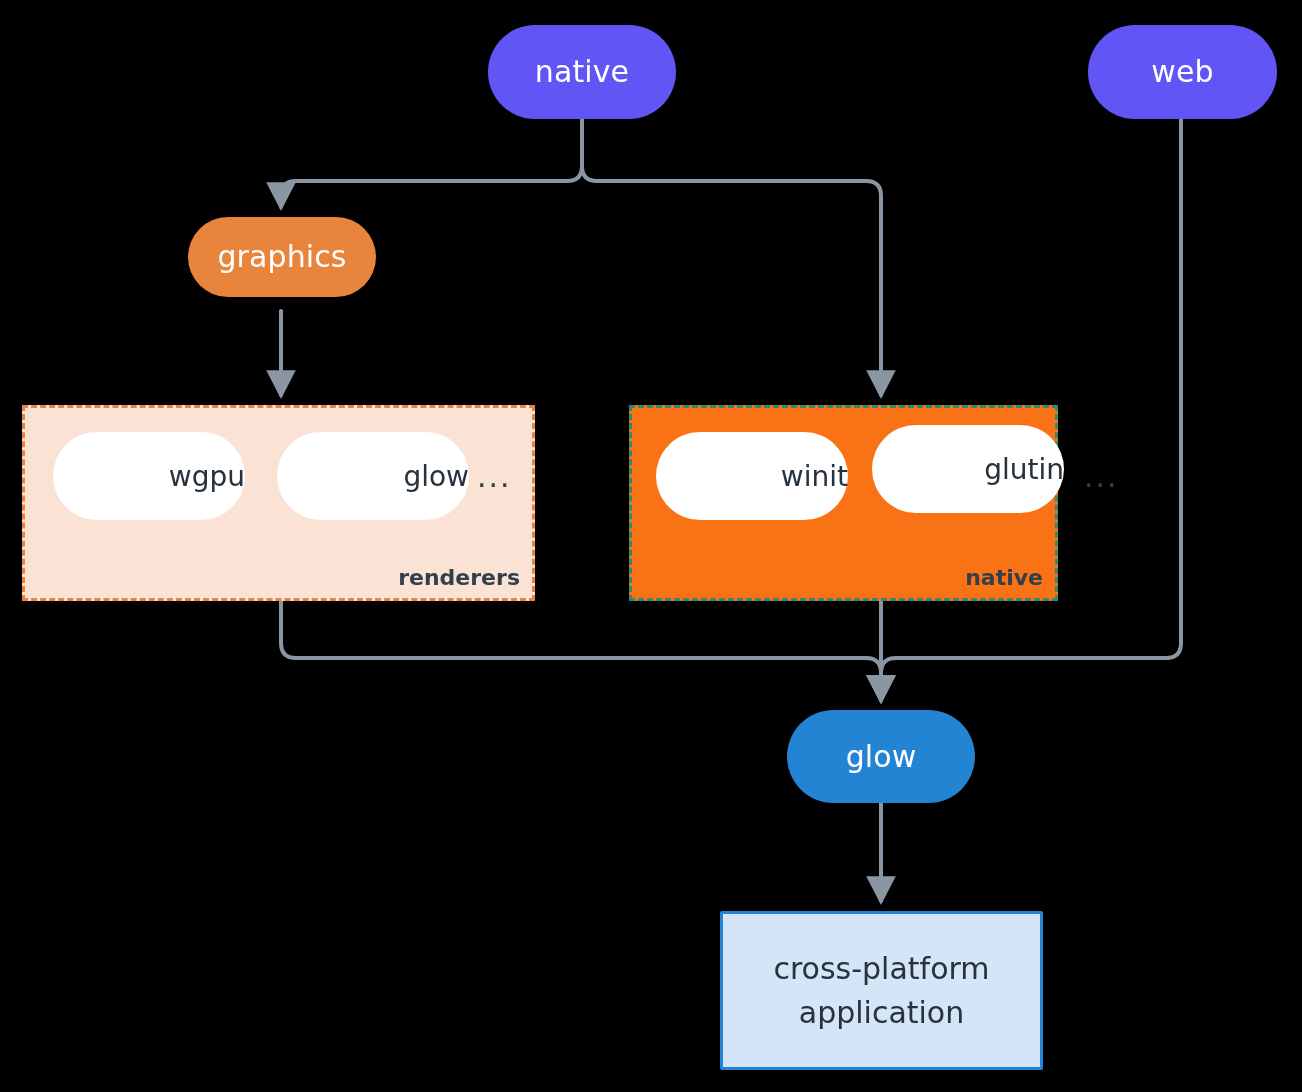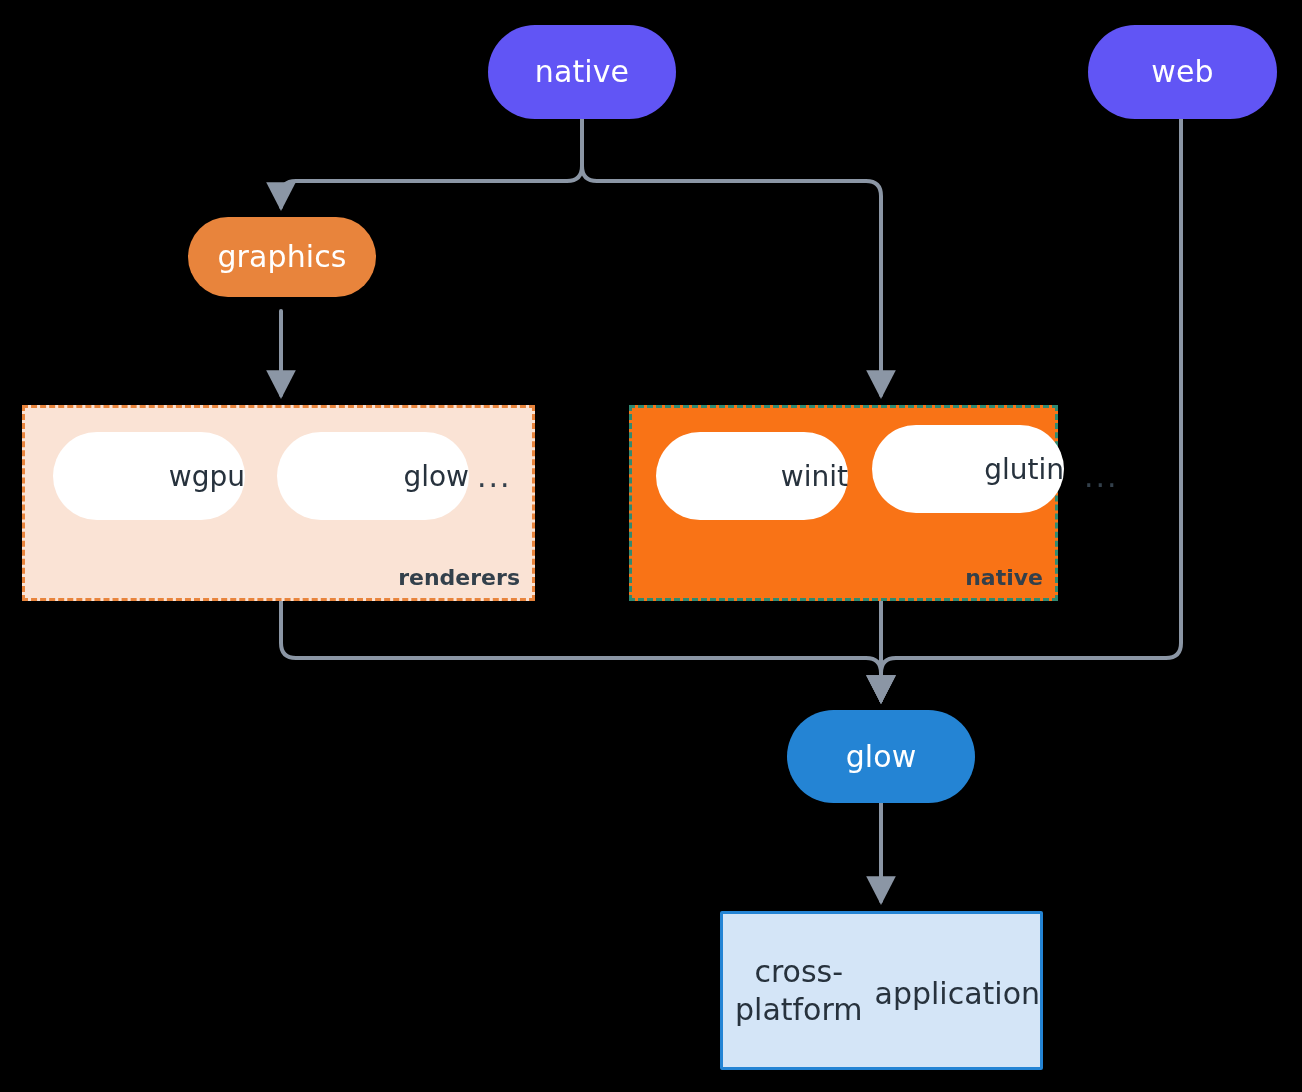--- a/index.html
+++ b/index.html
@@ -99,21 +99,21 @@
   .ell-shells    { left: 452px; }
 
   
   .node-app {
     left: 720px; top: 911px; width: 323px; height: 159px;
     background: #d4e5f7;
     border: 3px solid #2484d4;
     border-radius: 2px;
     color: #27323d;
     font-size: 30px;
-    flex-direction: row;
+    flex-direction: column;
     text-align: center;
   }
   .node-app .line { display: block; }
   .node-app .line + .line { margin-top: 7px; }
 </style>
 </head>
 <body>
 
 <div id="canvas">
 

